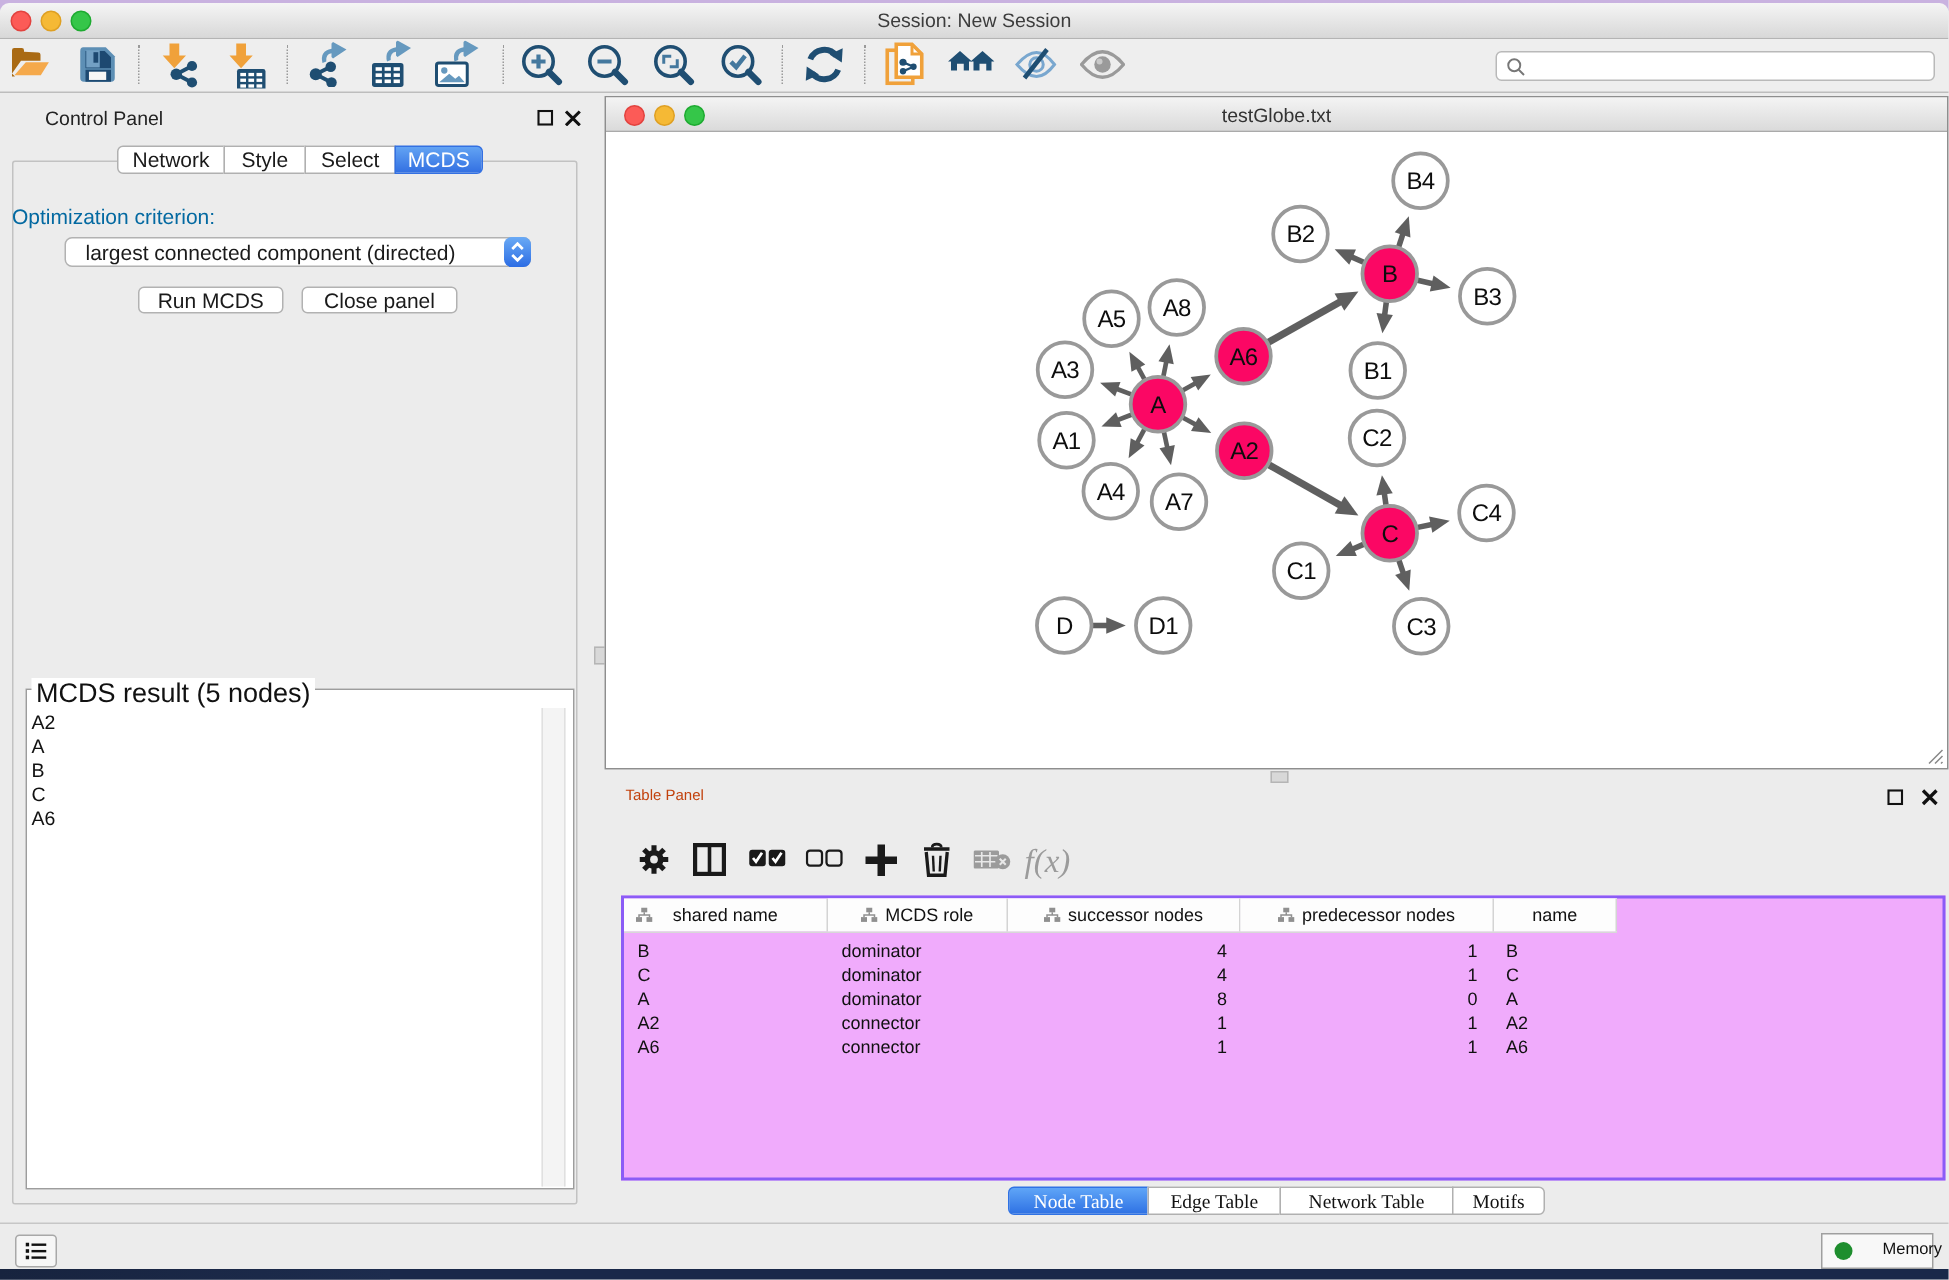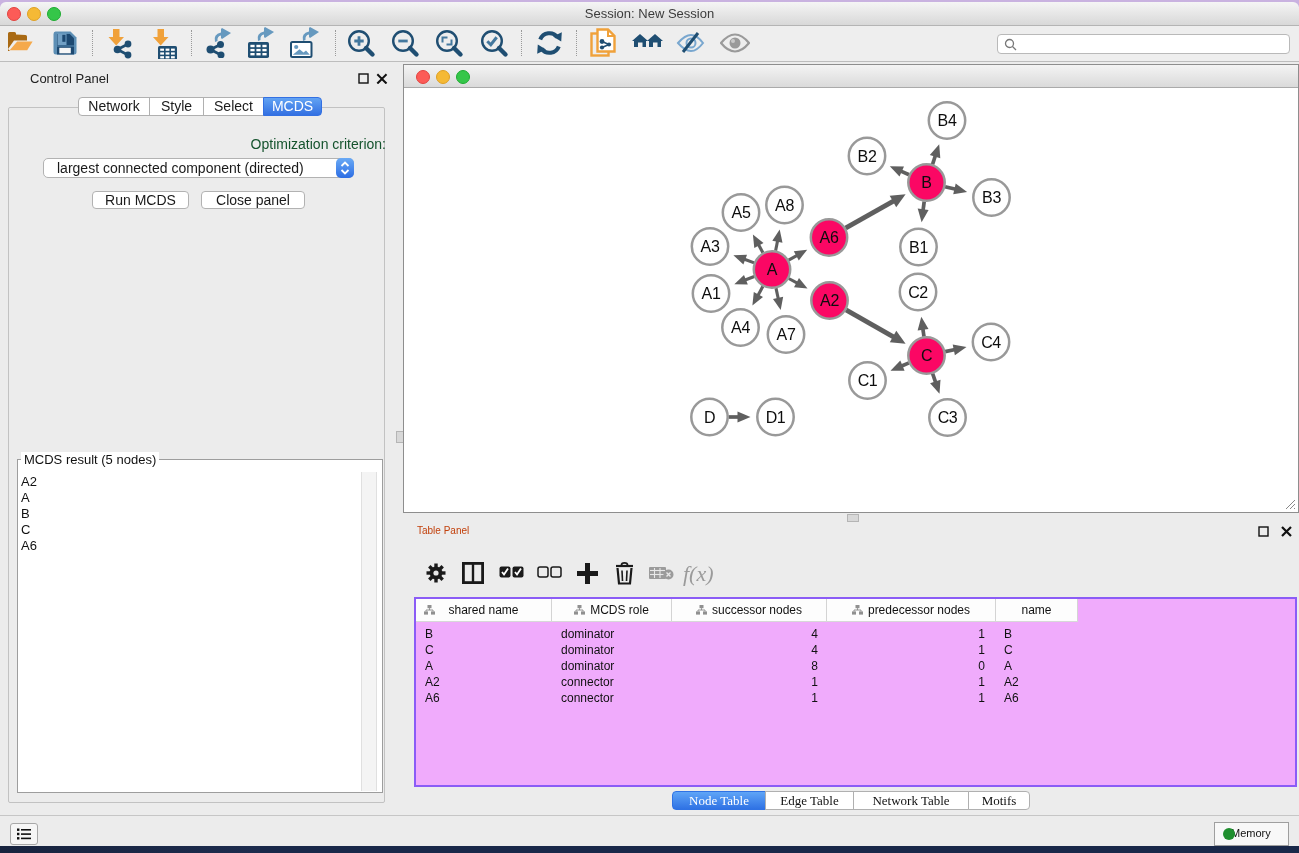--- a/index.html
+++ b/index.html
@@ -14,29 +14,29 @@
   #toolbar{left:0;top:26px;width:1299px;height:35px;background:#eeeeee;border-bottom:1px solid #bdbdbd;}
   .tsep{top:30px;width:0;height:26px;border-left:1px dotted #9a9a9a;}
   #searchbox{left:997px;top:34px;width:291px;height:18px;background:#fff;
     border:1px solid #b9b9b9;border-radius:4px;}
   
   #cp-title{left:14px;top:71px;font-size:13px;color:#222;margin-left:16px;}
   #cp-pane{left:8px;top:107px;width:375px;height:694px;border:1px solid #c2c2c2;border-radius:2px;}
   .tab{top:97px;height:17px;border:1px solid #b0b0b0;background:#fff;font-size:14px;
     color:#1a1a1a;text-align:center;line-height:17px;}
   .tabsel{background:linear-gradient(#62a3f3,#3370e2);color:#fff;border-color:#3370e2;}
-  #optlabel{left:8px;top:136px;width:378px;text-align:right;font-size:14px;color:#14532d;}
+  #optlabel{left:8px;top:136px;width:378px;text-align:left;font-size:14px;color:#0369a1;}
   #dropdown{left:43px;top:158px;width:309px;height:18px;background:#fff;border:1px solid #b2b2b2;
     border-radius:5px;font-size:14px;color:#1a1a1a;line-height:19px;}
   #dropstep{right:-1px;top:-1px;width:18px;height:20px;border-radius:5px;
     background:linear-gradient(#6aaaf5,#2c6de4);}
   .btn{top:191px;height:16px;background:#fff;border:1px solid #b2b2b2;border-radius:4px;
     font-size:14px;color:#1a1a1a;text-align:center;line-height:16px;}
   #mcdsbox{left:17px;top:459px;width:364px;height:332px;background:#fff;border:1px solid #9d9d9d;}
-  #mcdslabel{left:21px;top:452px;background:#fff;padding:0 3px;font-size:13px;color:#111;}
+  #mcdslabel{left:21px;top:452px;background:#fff;padding:0 3px;font-size:18px;color:#111;}
   #mcdslist{left:21px;top:474px;font-size:13px;line-height:16px;color:#111;}
   #mcdsscroll{right:5px;top:12px;width:14px;height:319px;background:#f4f4f4;
     border-left:1px solid #e0e0e0;border-right:1px solid #e0e0e0;}
   
   #statusbar{left:0;top:815px;width:1299px;height:31px;background:#ececec;border-top:1px solid #c6c6c6;}
   #listbtn{left:10px;top:823px;width:26px;height:20px;background:#f6f6f6;border:1px solid #a8a8a8;border-radius:3px;}
   #deskBot{left:0;top:846px;width:1299px;height:7px;
     background:linear-gradient(90deg,#17233e,#1d2c4e 20%,#16224000 0),#192849;}
   #membtn{left:1214px;top:822px;width:73px;height:22px;background:#f8f8f8;border:1px solid #9f9f9f;font-size:11px;color:#111;}
   
@@ -232,26 +232,27 @@
  <rect x="0" y="0.5" width="2.4" height="2.4" fill="#111"></rect>
       <rect x="4" y="1" width="10" height="1.6" fill="#111"></rect>
  <rect x="0" y="4.8" width="2.4" height="2.4" fill="#111"></rect>
       <rect x="4" y="5.3" width="10" height="1.6" fill="#111"></rect>
  <rect x="0" y="9.1" width="2.4" height="2.4" fill="#111"></rect>
       <rect x="4" y="9.6" width="10" height="1.6" fill="#111"></rect>
 </svg>
 </div>
 <div class="abs" id="deskBot"></div>
 <div class="abs" id="membtn">
-    <span style="position:absolute;left:16px;top:4px">Memory</span>
+    <span style="position:absolute;left:40px;top:4px">Memory</span>
  <div style="position:absolute;left:8px;top:5px;width:12px;height:12px;border-radius:50%;background:#1e8e2e;"></div>
 </div>
 
 <div class="abs" id="netwin">
  <div class="abs" id="nettitle"></div>
+ <div class="abs" id="netname">testGlobe.txt</div>
  <div class="abs tl" style="left:12px;top:5px;background:#fc5b57;border:0.5px solid #e2433f;"></div>
  <div class="abs tl" style="left:32px;top:5px;background:#f5b935;border:0.5px solid #dfa023;"></div>
  <div class="abs tl" style="left:52px;top:5px;background:#35c649;border:0.5px solid #1eab31;"></div>
  <svg class="abs" style="right:2px;bottom:2px" width="12" height="12" viewBox="0 0 12 12">
   <path d="M11 2 L2 11 M11 6 L6 11 M11 10 L10 11" stroke="#888" stroke-width="1"></path>
  </svg>
 </div>
 <svg style="position:absolute;left:403px;top:87px" width="896" height="427" viewBox="403 87 896 427" font-family="Liberation Sans, sans-serif">
     <line x1="754.3" y1="276.5" x2="744.5" y2="280.3" stroke="#5f5f5f" stroke-width="3.1"></line>
     <polygon points="734.3,284.3 744.0,274.9 747.8,284.6" fill="#5f5f5f"></polygon>

